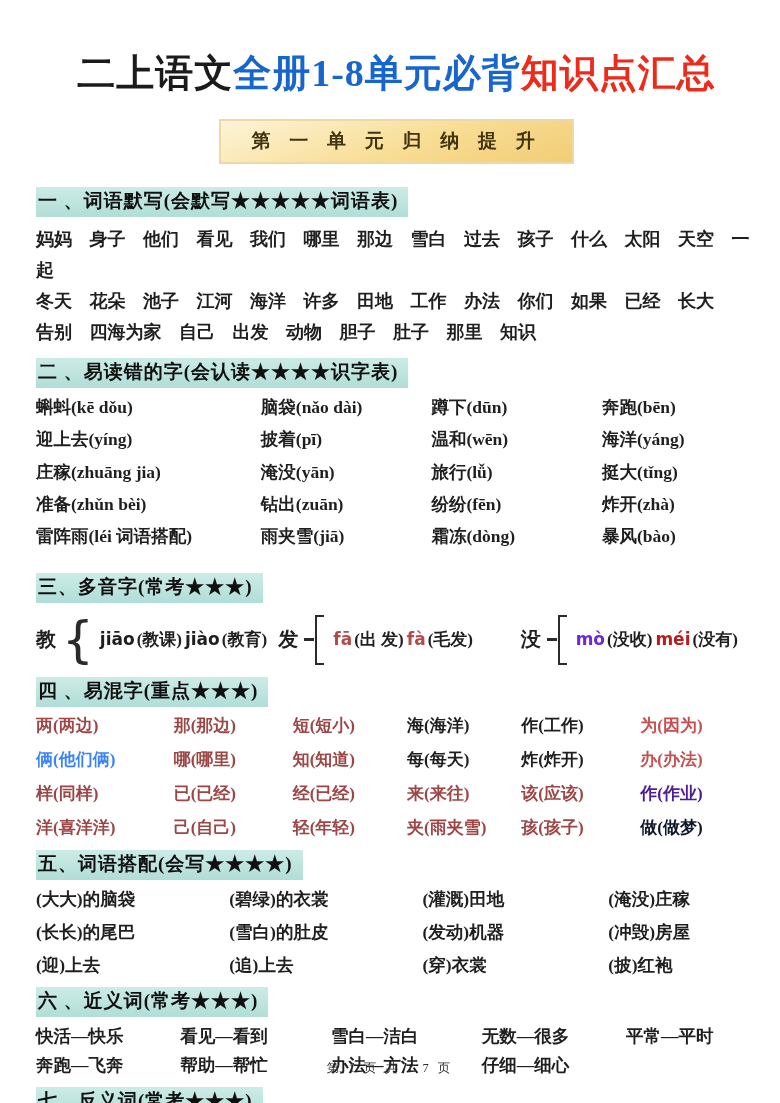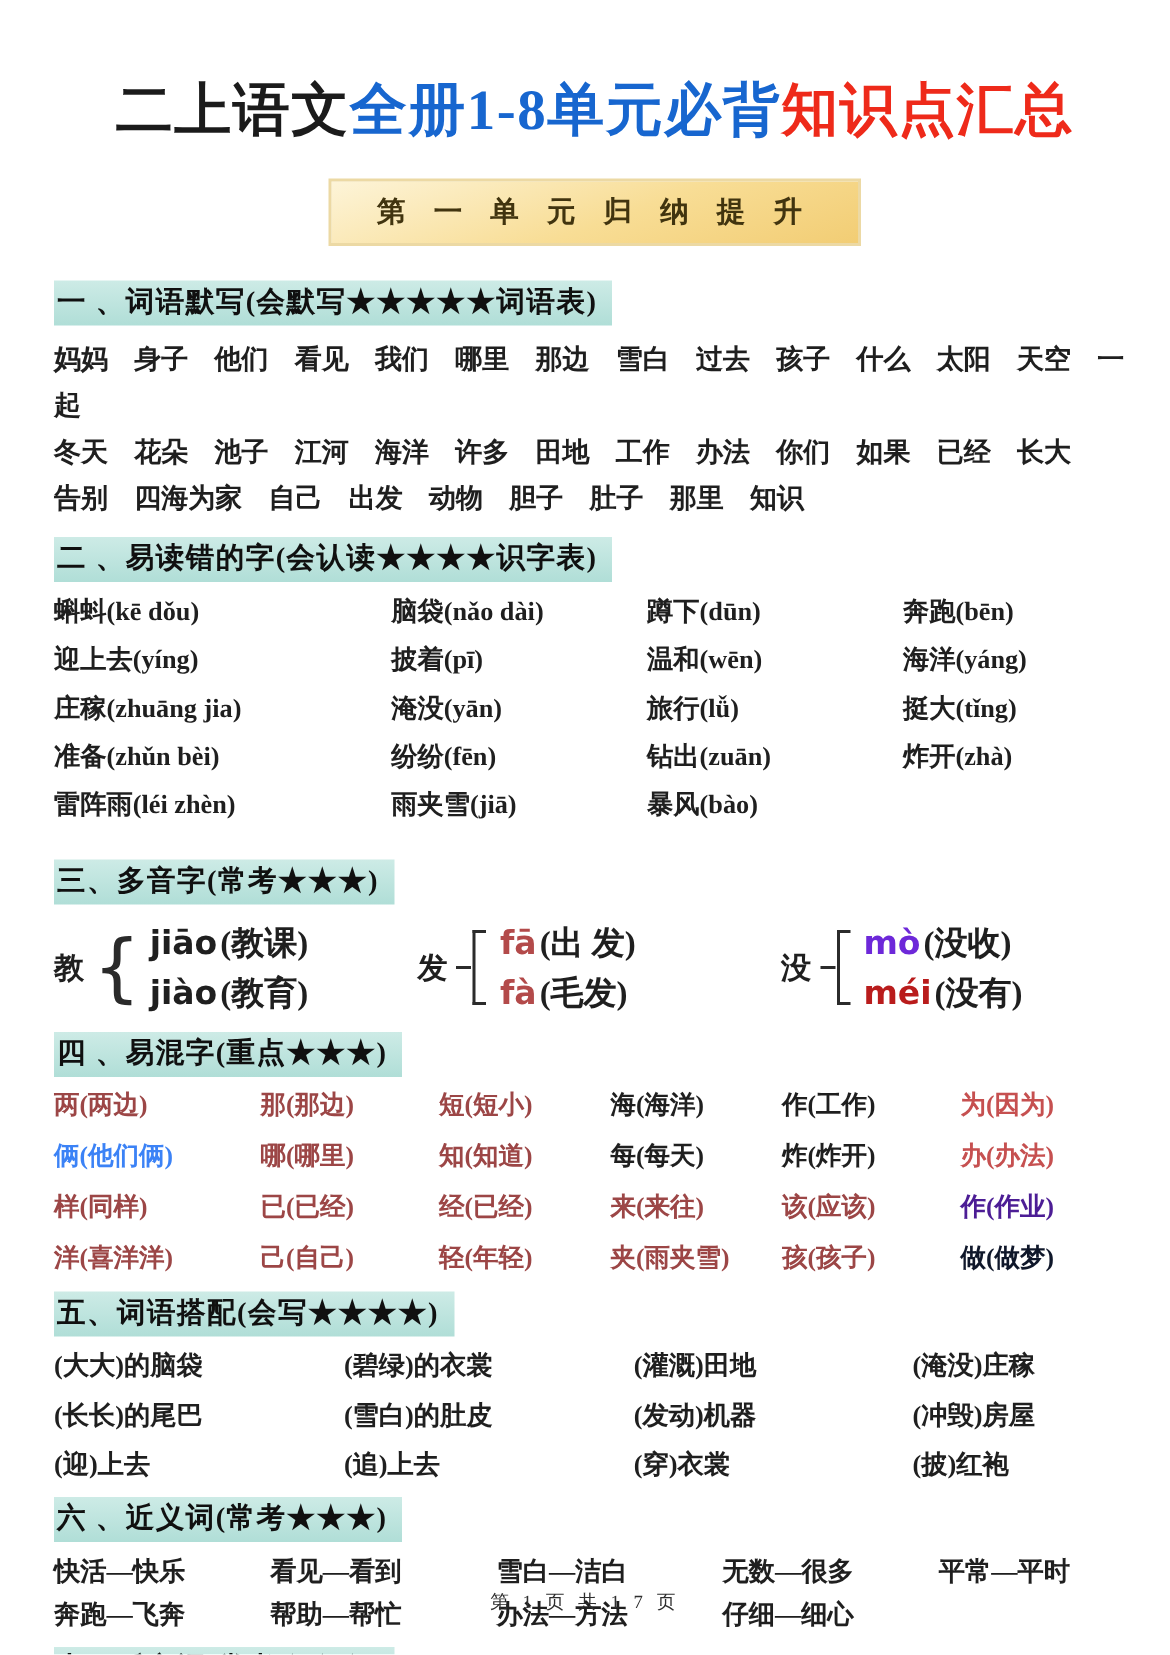--- a/index.html
+++ b/index.html
@@ -59,21 +59,21 @@
   .poly-char { font-size:20px; font-weight:bold; margin-right:6px; }
   .curly { font-size:50px; font-weight:400; line-height:52px; color:#2a2a2a; margin-right:6px; font-family:"DejaVu Sans",sans-serif; }
   .connector { width:10px; height:2.5px; background:#2b2b2b; margin-right:1px; }
   .sq-bracket {
     width:9px; height:50px;
     border-left:2.5px solid #2b2b2b;
     border-top:2.5px solid #2b2b2b;
     border-bottom:2.5px solid #2b2b2b;
     margin-right:9px;
   }
-  .readings { display:flex; flex-direction:column; gap:3px; font-size:22px; font-weight:600; }
+  .readings { display:flex; flex-direction:row; gap:3px; font-size:17px; font-weight:600; }
   .py { font-family:"DejaVu Sans",sans-serif; font-weight:bold; margin-right:2px; }
   .grid-s4 {
     display:grid;
     grid-template-columns:1.18fr 1.02fr 0.98fr 0.98fr 1.02fr 1fr;
     row-gap:11px;
     font-size:17px;
     font-weight:600;
     margin-bottom:8px;
   }
   .grid-s5 {
@@ -133,25 +133,26 @@
       <span>奔跑(bēn)</span>
       <span>迎上去(yíng)</span>
       <span>披着(pī)</span>
       <span>温和(wēn)</span>
       <span>海洋(yáng)</span>
       <span>庄稼(zhuāng jia)</span>
       <span>淹没(yān)</span>
       <span>旅行(lǚ)</span>
       <span>挺大(tǐng)</span>
       <span>准备(zhǔn bèi)</span>
+      <span>钻出(zuān)</span>
       <span>纷纷(fēn)</span>
-      <span>钻出(zuān)</span>
       <span>炸开(zhà)</span>
-      <span>雷阵雨(léi zhèn)</span>
+      <span>雷阵雨(léi 词语搭配)</span>
       <span>雨夹雪(jiā)</span>
+      <span>霜冻(dòng)</span>
       <span>暴风(bào)</span>
     </div>
   </div>
 
   <div class="sec">
     <div class="sec-head">三、多音字(常考★★★)</div>
     <div class="poly-row">
       <div class="poly-group">
         <span class="poly-char">教</span>
         <span class="curly">{</span>

